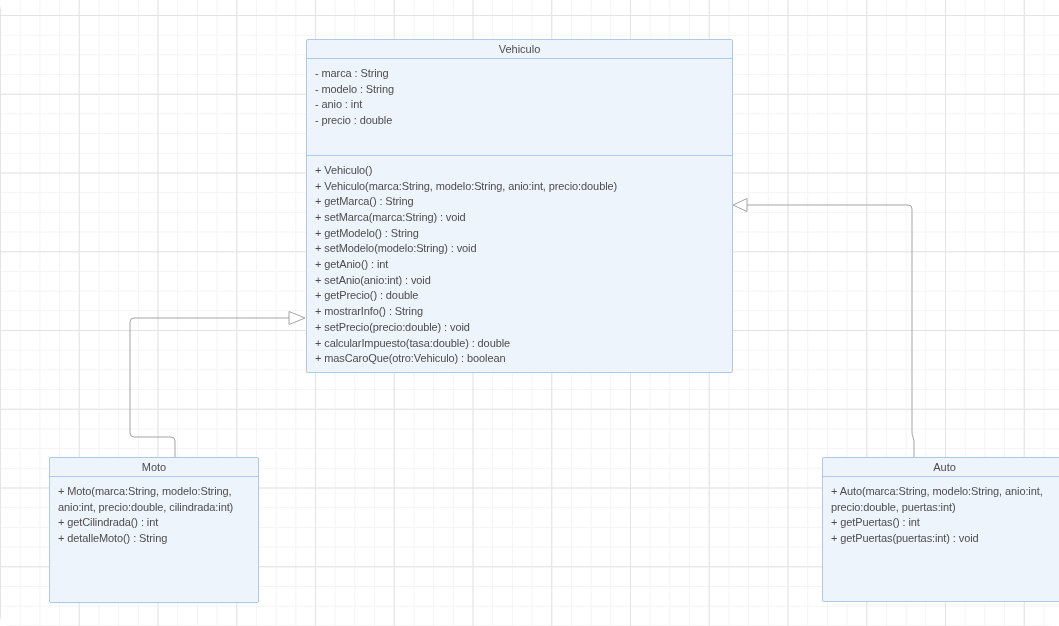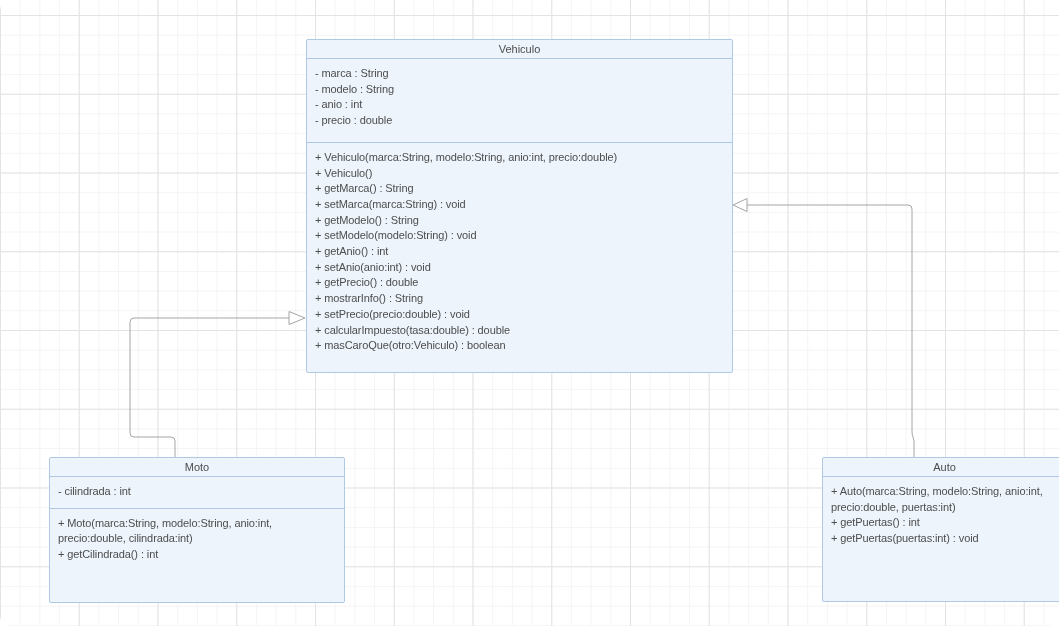--- a/index.html
+++ b/index.html
@@ -37,22 +37,22 @@
   .uml-title {
     height: 18px;
     line-height: 18px;
     text-align: center;
     border-bottom: 1px solid #aec8e6;
   }
   .uml-section { padding: 7px 8px 8px 8px; }
   .uml-section.attrs { border-bottom: 1px solid #aec8e6; }
   .uml-line { line-height: 15.7px; letter-spacing: -0.1px; }
   .vehiculo { left: 306px; top: 39px;  width: 427px; height: 334px; }
-  .vehiculo .uml-section.attrs { padding-bottom: 13px; }
-  .moto     { left: 49px;  top: 457px; width: 296px; height: 146px; }
+  .vehiculo .uml-section.attrs { padding-bottom: 26px; }
+  .moto     { left: 49px;  top: 457px; width: 210px; height: 146px; }
   .auto     { left: 822px; top: 457px; width: 245px; height: 145px; }
 </style>
 </head>
 <body>
 
 <div class="canvas">
 
   <svg class="edges" viewBox="0 0 1059 626" xmlns="http://www.w3.org/2000/svg">
     <g stroke="#a5a5a5" stroke-width="1" fill="none">
       <path d="M289,318 L134,318 Q130,318 130,322 L130,433 Q130,437 134,437 L171,437 Q175,437 175,441 L175,457"></path>
@@ -66,44 +66,42 @@
 
   <div class="uml-class vehiculo">
     <div class="uml-title">Vehiculo</div>
     <div class="uml-section attrs">
       <div class="uml-line">- marca : String</div>
       <div class="uml-line">- modelo : String</div>
       <div class="uml-line">- anio : int</div>
       <div class="uml-line">- precio : double</div>
     </div>
     <div class="uml-section">
+      <div class="uml-line">+ Vehiculo()</div>
       <div class="uml-line">+ Vehiculo(marca:String, modelo:String, anio:int, precio:double)</div>
-      <div class="uml-line">+ Vehiculo()</div>
       <div class="uml-line">+ getMarca() : String</div>
       <div class="uml-line">+ setMarca(marca:String) : void</div>
       <div class="uml-line">+ getModelo() : String</div>
       <div class="uml-line">+ setModelo(modelo:String) : void</div>
       <div class="uml-line">+ getAnio() : int</div>
       <div class="uml-line">+ setAnio(anio:int) : void</div>
       <div class="uml-line">+ getPrecio() : double</div>
       <div class="uml-line">+ mostrarInfo() : String</div>
       <div class="uml-line">+ setPrecio(precio:double) : void</div>
       <div class="uml-line">+ calcularImpuesto(tasa:double) : double</div>
       <div class="uml-line">+ masCaroQue(otro:Vehiculo) : boolean</div>
     </div>
   </div>
 
   <div class="uml-class moto">
     <div class="uml-title">Moto</div>
-    <div class="uml-section attrs">
-      <div class="uml-line">- cilindrada : int</div>
-    </div>
     <div class="uml-section">
       <div class="uml-line">+ Moto(marca:String, modelo:String, anio:int, precio:double, cilindrada:int)</div>
       <div class="uml-line">+ getCilindrada() : int</div>
+      <div class="uml-line">+ detalleMoto() : String</div>
     </div>
   </div>
 
   <div class="uml-class auto">
     <div class="uml-title">Auto</div>
     <div class="uml-section">
       <div class="uml-line">+ Auto(marca:String, modelo:String, anio:int, precio:double, puertas:int)</div>
       <div class="uml-line">+ getPuertas() : int</div>
       <div class="uml-line">+ getPuertas(puertas:int) : void</div>
     </div>

